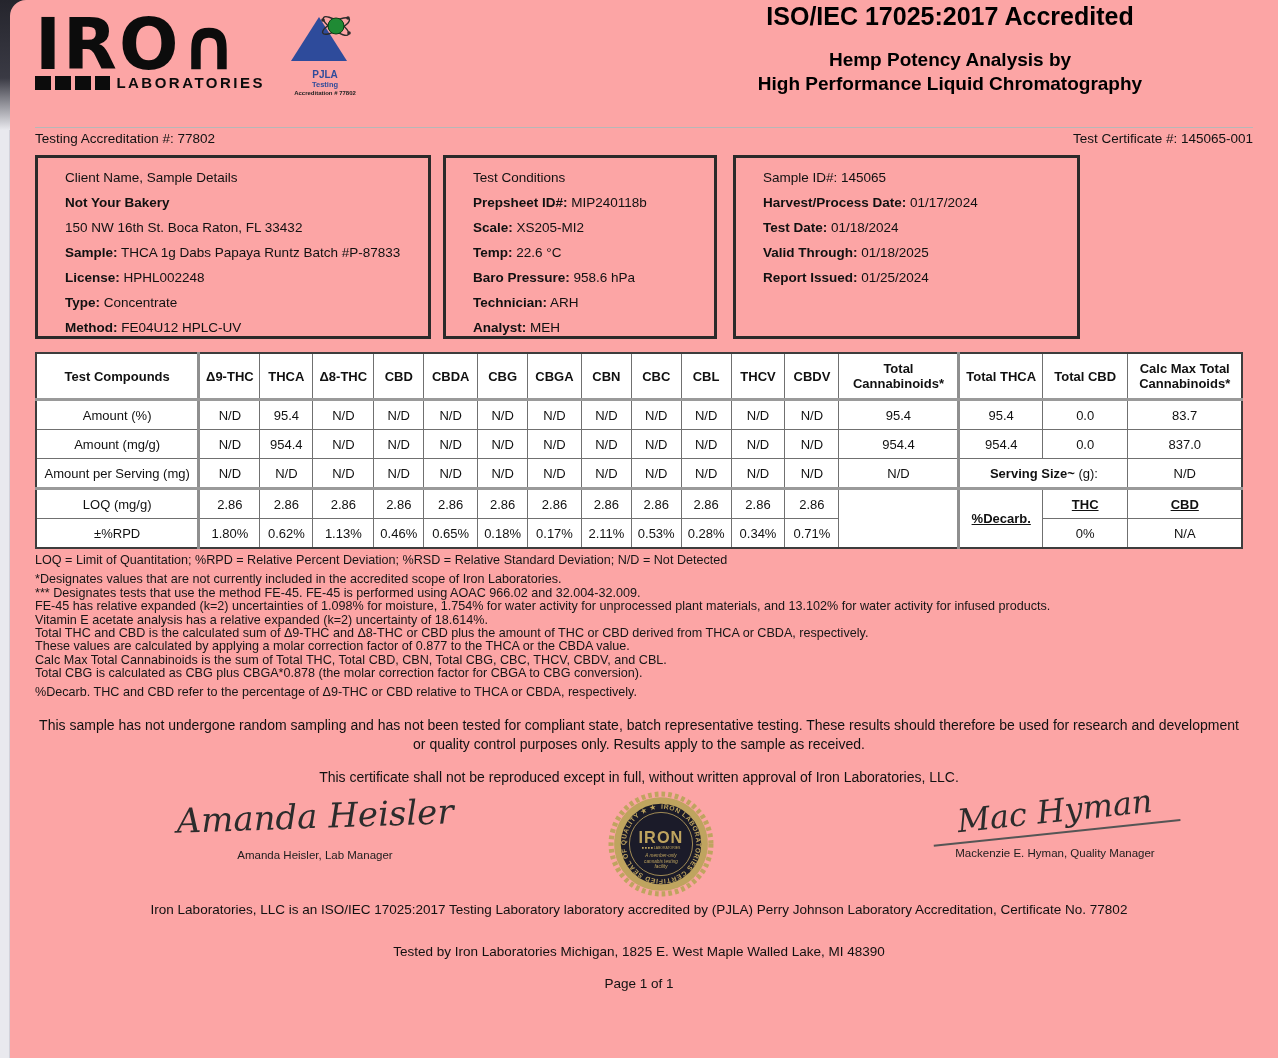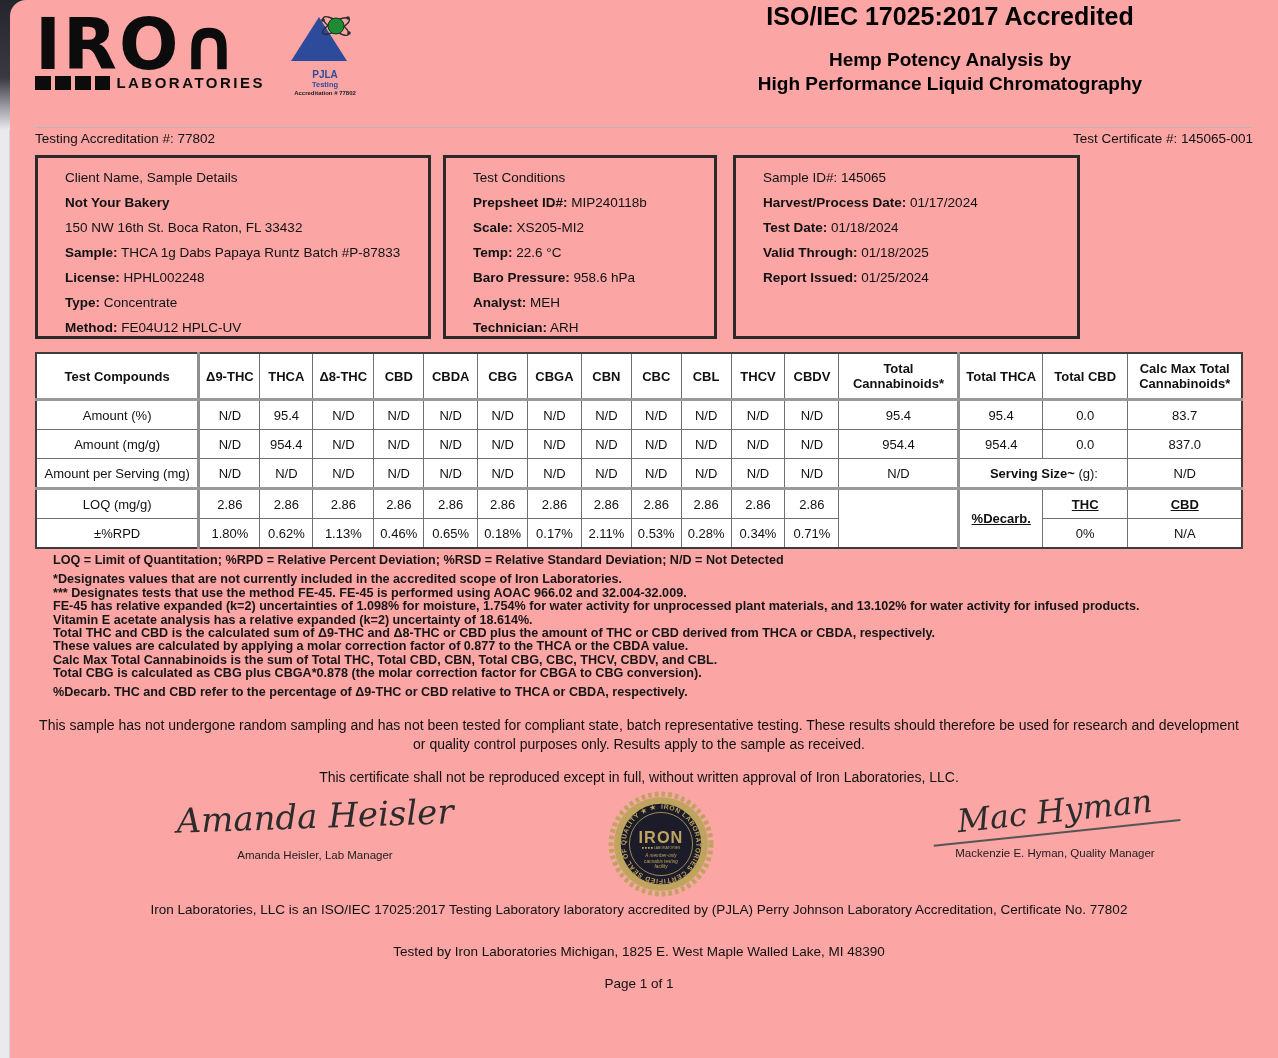--- a/index.html
+++ b/index.html
@@ -47,22 +47,22 @@
     font-size:13px;border:2px solid #3d3d3d;}
   .results th,.results td{border:1px solid #707070;text-align:center;
     padding:0 1px;overflow:hidden;background:#fff;}
   .results th{font-weight:bold;height:44px;border-bottom:3px solid #9a9a9a;line-height:15px;}
   .results td{height:28px;}
   .results .tl{border-left:3px solid #8f8f8f;}
   .results tr.sep-below td{border-bottom:3px solid #9a9a9a;}
   .results .bold{font-weight:bold;text-decoration:underline;}
 
   
-  .footnotes{position:absolute;top:554px;left:43px;width:1215px;
-    font-size:12.6px;line-height:13.4px;color:#161616;font-weight:bold;}
+  .footnotes{position:absolute;top:554px;left:25px;width:1215px;
+    font-size:12.6px;line-height:13.4px;color:#161616;}
   .footnotes div:nth-child(2){margin-top:6px;}
   .footnotes div:nth-child(10){margin-top:5px;}
 
   .disclaimer{position:absolute;top:716px;left:25px;width:1208px;text-align:center;
     font-size:14px;line-height:19px;}
   .cert-statement{margin-top:14px;}
 
   
   .sigs{position:absolute;top:792px;left:25px;width:1208px;height:110px;}
   .sig-block{position:absolute;text-align:center;}
@@ -139,22 +139,22 @@
       </div>
   </section>
 
   <section class="box box2">
     <div>Test Conditions</div>
     <div>
         <div><b>Prepsheet ID#:</b> MIP240118b</div>
         <div><b>Scale:</b> XS205-MI2</div>
         <div><b>Temp:</b> 22.6 °C</div>
         <div><b>Baro Pressure:</b> 958.6 hPa</div>
+        <div><b>Technician:</b> ARH</div>
         <div><b>Analyst:</b> MEH</div>
-        <div><b>Technician:</b> ARH</div>
       </div>
   </section>
 
   <section class="box box3">
     <div>Sample ID#: 145065</div>
     <div>
         <div><b>Harvest/Process Date:</b> 01/17/2024</div>
         <div><b>Test Date:</b> 01/18/2024</div>
         <div><b>Valid Through:</b> 01/18/2025</div>
         <div><b>Report Issued:</b> 01/25/2024</div>

